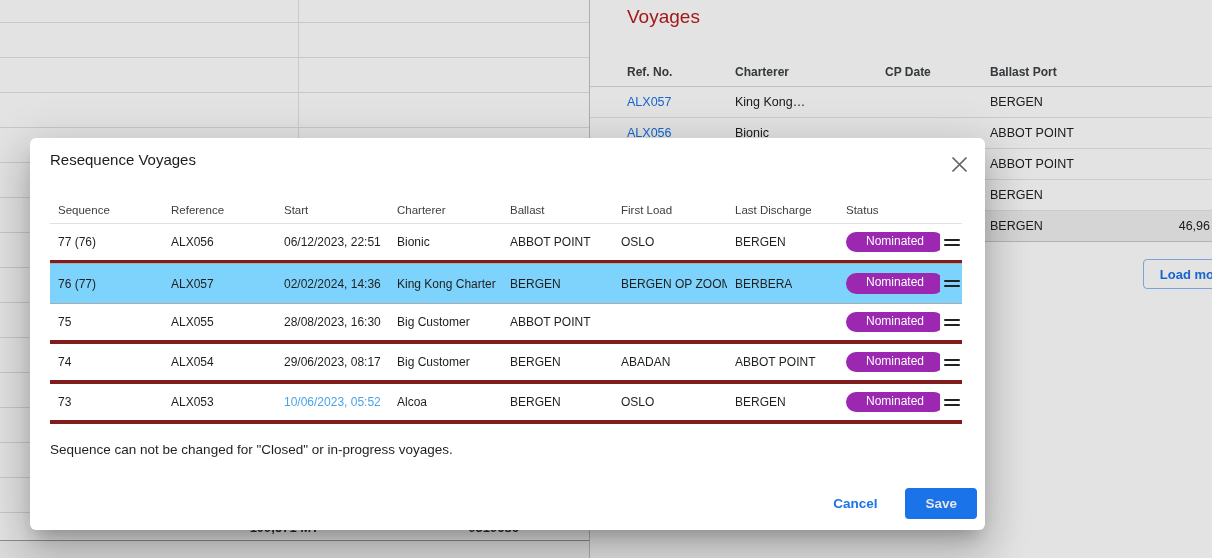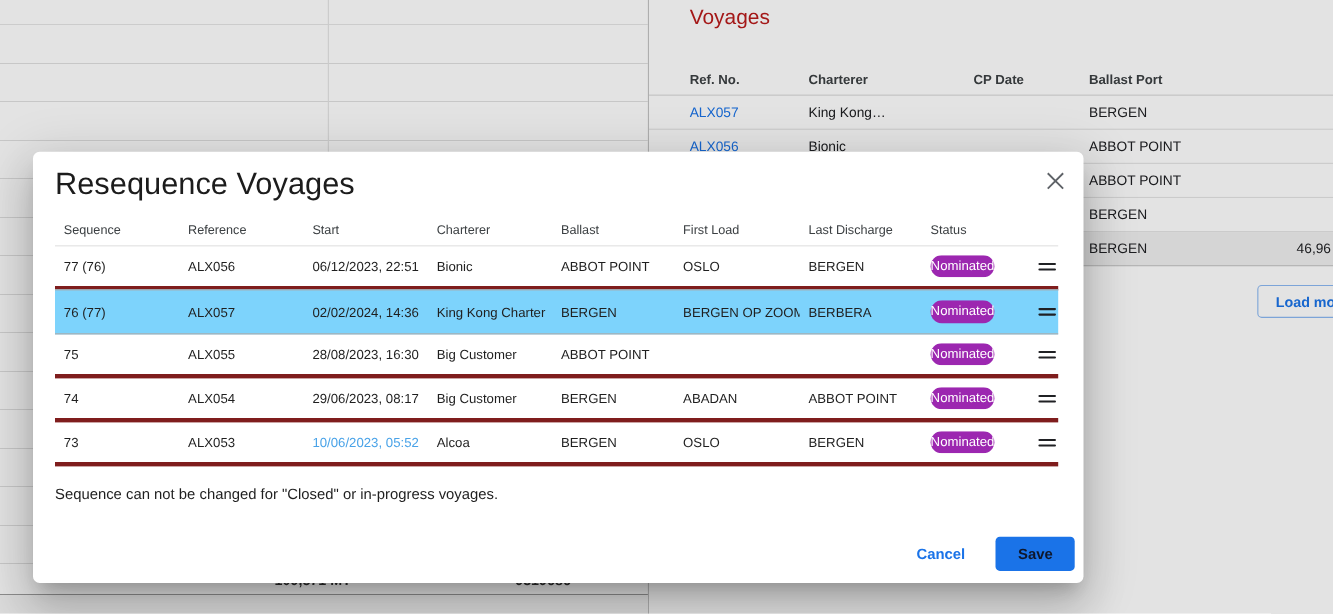--- a/index.html
+++ b/index.html
@@ -40,44 +40,44 @@
     border:1px solid rgba(26,115,232,.5);border-radius:4px;background:transparent;
     color:var(--primary-blue);font-size:13px;font-weight:600;font-family:inherit;white-space:nowrap;
     padding:0 10px;cursor:pointer}
 
   .overlay{position:absolute;inset:0;background:rgba(0,0,0,.11)}
 
   
   .modal{position:absolute;left:30px;top:138px;width:955px;height:392px;background:#fff;
     border-radius:6px;box-shadow:0 11px 15px -7px rgba(0,0,0,.2),0 24px 38px 3px rgba(0,0,0,.14),
     0 9px 46px 8px rgba(0,0,0,.12)}
-  .modal-title{position:absolute;left:20px;top:13px;font-size:28px;font-weight:500;color:#1c1c1c}
+  .modal-title{position:absolute;left:20px;top:13px;font-size:15px;font-weight:500;color:#1c1c1c}
   .close-btn{position:absolute;left:914px;top:11px;width:30px;height:30px;background:none;
     border:none;cursor:pointer;display:flex;align-items:center;justify-content:center}
   .m-table{position:absolute;left:20px;top:58px;width:912px}
   .m-header,.m-row{display:grid;
     grid-template-columns:113px 113px 113px 113px 111px 114px 111px 102px 1fr;
     align-items:center}
   .m-header{height:28px;border-bottom:1px solid #e0e0e0}
   .m-header .hcell{padding-left:8px;font-size:11.5px;font-weight:400;color:#3c4043;white-space:nowrap}
   .m-row{height:40px;border-bottom:4px solid #7f1d1d;font-size:12px;color:#1f1f1f}
   .m-row.highlighted{background:#7dd3fc;border-top:1px solid #ababab;border-bottom:1px solid #ababab;
     margin-top:-1px;height:41px}
   .cell{padding-left:8px;white-space:nowrap;overflow:hidden}
   .cell.link{color:var(--link-light-blue)}
   .badge{display:inline-block;background:var(--badge-purple);color:#fff;font-size:12px;
-    padding:3px 0 4px;border-radius:12px;line-height:1.1}
+    padding:3px 20px 4px;border-radius:12px;line-height:1.1}
   .handle-cell{display:flex;align-items:center}
   .handle{width:16px;margin-left:4px;display:flex;flex-direction:column;gap:3px;cursor:grab}
   .handle i{display:block;height:2px;background:#202124;border-radius:1px}
   .note{position:absolute;left:20px;top:304px;font-size:13.5px;color:#1f1f1f}
   .actions{position:absolute;right:8px;bottom:11px;display:flex;align-items:flex-end}
   .btn-cancel{background:none;border:none;color:var(--primary-blue);font-size:13.5px;
     font-weight:600;padding:8px 16px;border-radius:4px;font-family:inherit;cursor:pointer}
-  .btn-save{background:var(--primary-blue);border:none;color:#0f172a;font-size:13.5px;
+  .btn-save{background:var(--primary-blue);border:none;color:#e5e5e5;font-size:13.5px;
     font-weight:600;padding:8px 20px;border-radius:4px;margin-left:12px;font-family:inherit;cursor:pointer}
 </style>
 </head>
 <body>
 
 <div class="stage">
 
   <div class="left-panel">
     <div class="row-lines"></div>
     <div class="col-divider"></div>

